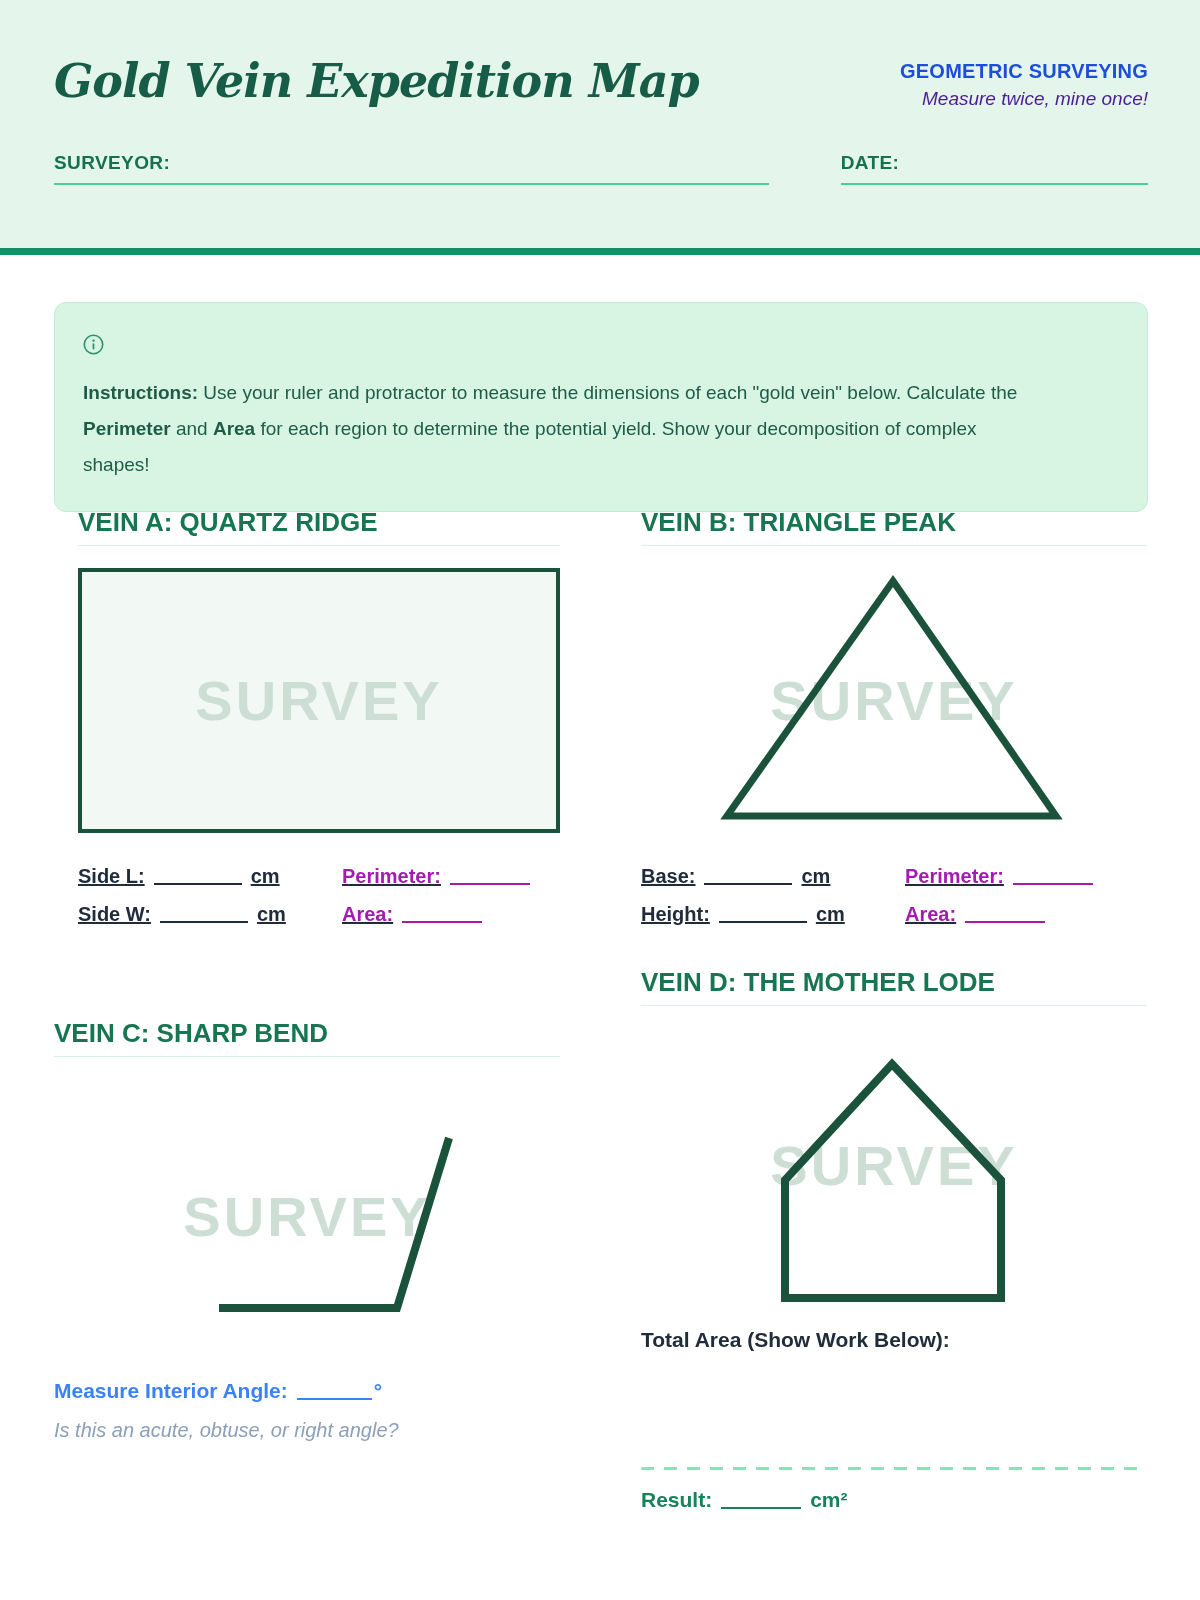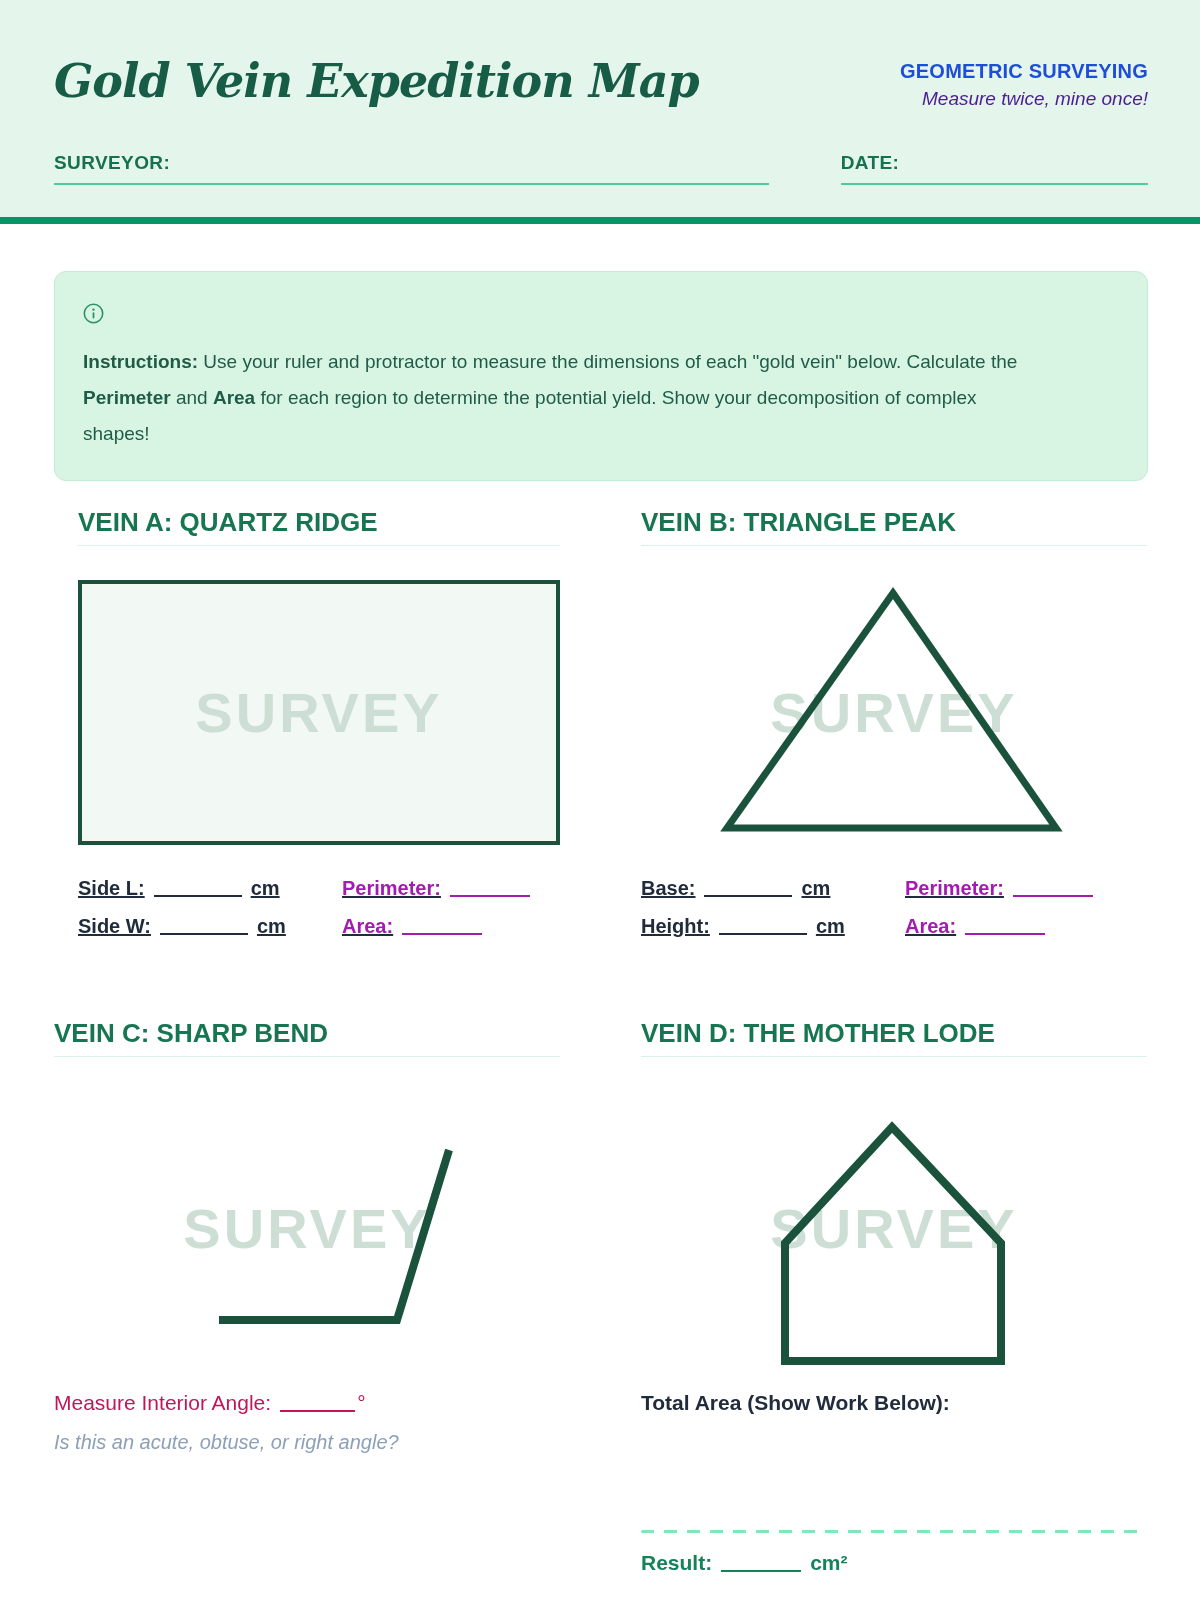--- a/index.html
+++ b/index.html
@@ -7,21 +7,21 @@
   body {
     font-family:"Liberation Sans", sans-serif;
     background:#ffffff;
     color:#202c3c;
   }
   .page { position:relative; width:1200px; height:1600px; background:#fff; overflow:hidden; }
 
   
   .header {
     background:#e4f5ec;
-    height:217px;
+    height:248px;
     padding:52px 52px 0 54px;
   }
   .header-top { display:flex; justify-content:space-between; align-items:flex-start; }
   .doc-title {
     font-family:"DejaVu Serif", serif;
     font-style:italic;
     font-weight:700;
     font-size:46px;
     line-height:58px;
     letter-spacing:-1px;
@@ -58,32 +58,32 @@
     color:#1f5c48;
     max-width:940px;
   }
   .instructions b { font-weight:700; }
 
   
   .vein { position:absolute; width:506px; }
   .vein-a { left:54px;  top:508px;padding-left:24px; }
   .vein-b { left:641px; top:508px; }
   .vein-c { left:54px;  top:1019px; }
-  .vein-d { left:641px; top:1019px; }
+  .vein-d { left:641px; top:968px; }
 
   .vein h2 {
     font-size:26px;
     line-height:28px;
     font-weight:700;
     color:#177651;
     padding-bottom:9px;
     border-bottom:1px solid #d9f3e6;
   }
 
-  .figure { position:relative; margin-top:34px; }
+  .figure { position:relative; margin-top:22px; }
   .figure-rect { height:265px; border:4px solid #1a523c; background:#f2f9f5; }
   .figure-tall { height:275px; }
   .figure-b { height:265px; }
   .figure svg { position:absolute; inset:0; overflow:visible; }
   .watermark {
     position:absolute; inset:0;
     display:flex; align-items:center; justify-content:center;
     font-size:56px; font-weight:700; letter-spacing:3px;
     color:#cddfd5;
     user-select:none;
@@ -101,21 +101,21 @@
     border-bottom:2.5px solid currentColor;
     margin-left:9px;
     vertical-align:-2px;
   }
   .blank-w88 { width:88px; }
   .blank-w80 { width:80px; }
   .blank-w75 { width:75px; }
   .unit { margin-left:9px; }
   .unit-tight { margin-left:2px; }
 
-  .question-row { margin-top:25px; font-size:21px; font-weight:400; color:#be185d; white-space:nowrap; }
+  .question-row { margin-top:25px; font-size:21px; font-weight:700; color:#3b82f6; white-space:nowrap; }
   .hint { margin-top:16px; font-size:20px; font-style:italic; color:#8da0b9; }
 
   .total-label { margin-top:25px; font-size:21px; font-weight:700; color:#202c3c; }
   .work-space { height:115px; }
   .dash-line {
     height:3px;
     background:repeating-linear-gradient(90deg,#80e7b8 0 13px,transparent 13px 23px);
     border-radius:2px;
   }
   .result-row { margin-top:18px; font-size:21px; font-weight:700; color:#15825a; white-space:nowrap; }

